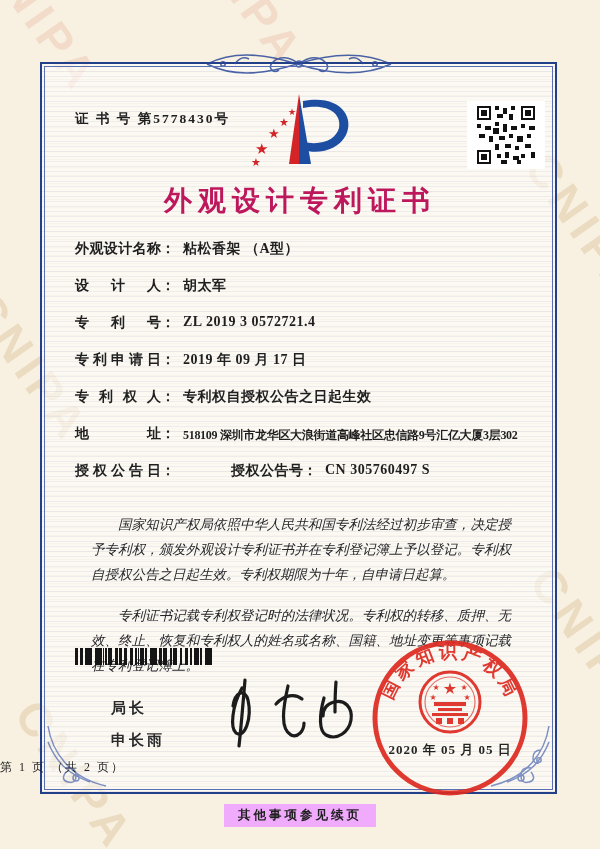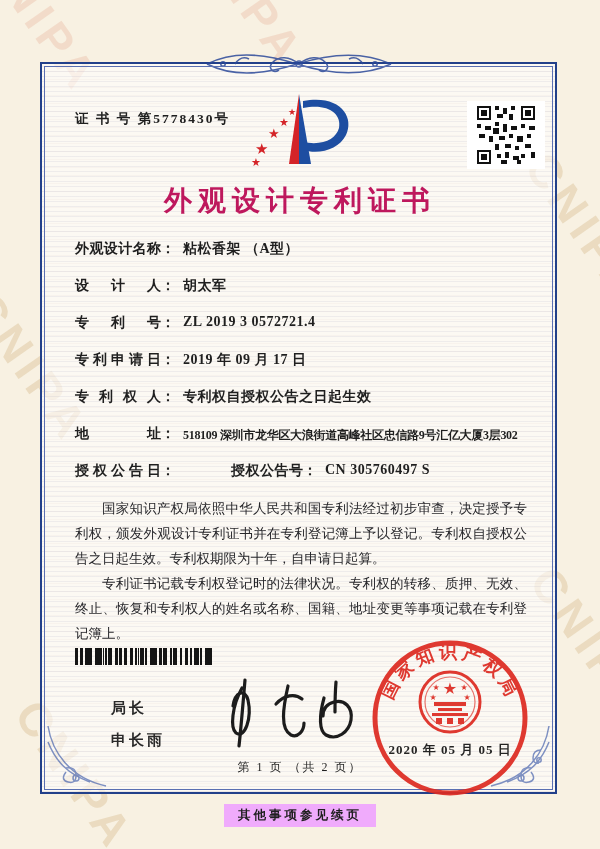--- a/index.html
+++ b/index.html
@@ -57,38 +57,38 @@
   }
   .f-colon{font-weight:700;margin-right:8px;}
   .f-value{font-weight:600;letter-spacing:.5px;white-space:nowrap;}
   .f-value.addr{font-size:12px;letter-spacing:-.3px;padding-top:2px;}
   .pair2{margin-left:48px;display:flex;}
   .pair2 .f-label{width:72px;}
   .paragraphs{
     position:absolute;left:75px;top:496px;width:452px;z-index:3;
     font-size:13.5px;line-height:25px;text-align:justify;color:#26262a;
   }
-  .paragraphs p{margin:0;text-indent:2em;}
+  .paragraphs p{margin:16px;text-indent:2em;font-style:italic;}
   .barcode{
     position:absolute;left:75px;top:648px;width:138px;height:17px;z-index:3;
     background:
       repeating-linear-gradient(90deg,#151515 0 2px,transparent 2px 5px),
       repeating-linear-gradient(90deg,#151515 0 1px,transparent 1px 7px),
       repeating-linear-gradient(90deg,#151515 0 3px,transparent 3px 11px);
   }
   .signer{
     position:absolute;left:88px;top:692px;z-index:3;
     font-family:"Liberation Sans","DejaVu Sans",sans-serif;
     font-size:15px;letter-spacing:3px;font-weight:600;line-height:32px;color:#2a2a2a;margin-left:23px;
   }
   .signature{position:absolute;left:208px;top:676px;z-index:3;}
   .seal{position:absolute;left:370px;top:638px;z-index:4;opacity:.93;}
   .page-info{
     position:absolute;left:0;top:759px;width:100%;z-index:3;
-    text-align:center;font-size:12px;letter-spacing:2px;
+    text-align:left;font-size:12px;letter-spacing:2px;
   }
   .footer-note{
     position:absolute;left:50%;top:804px;transform:translateX(-50%);z-index:2;
     font-size:12.5px;font-weight:600;letter-spacing:3px;
     background:#f0abfc;padding:3px 14px;white-space:nowrap;
   }
 </style>
 </head>
 <body>
 

